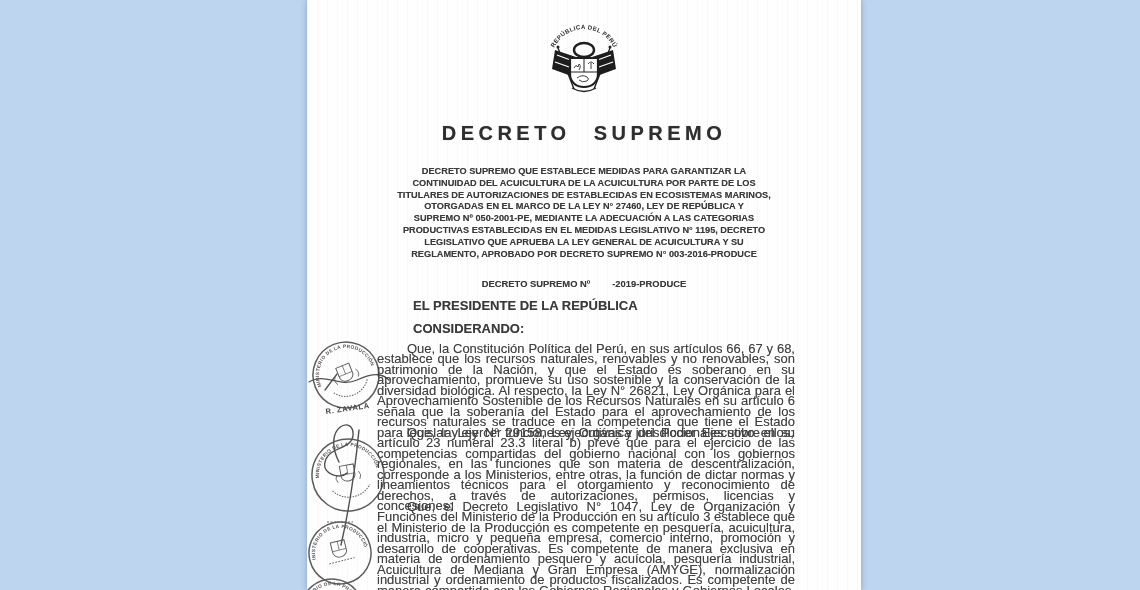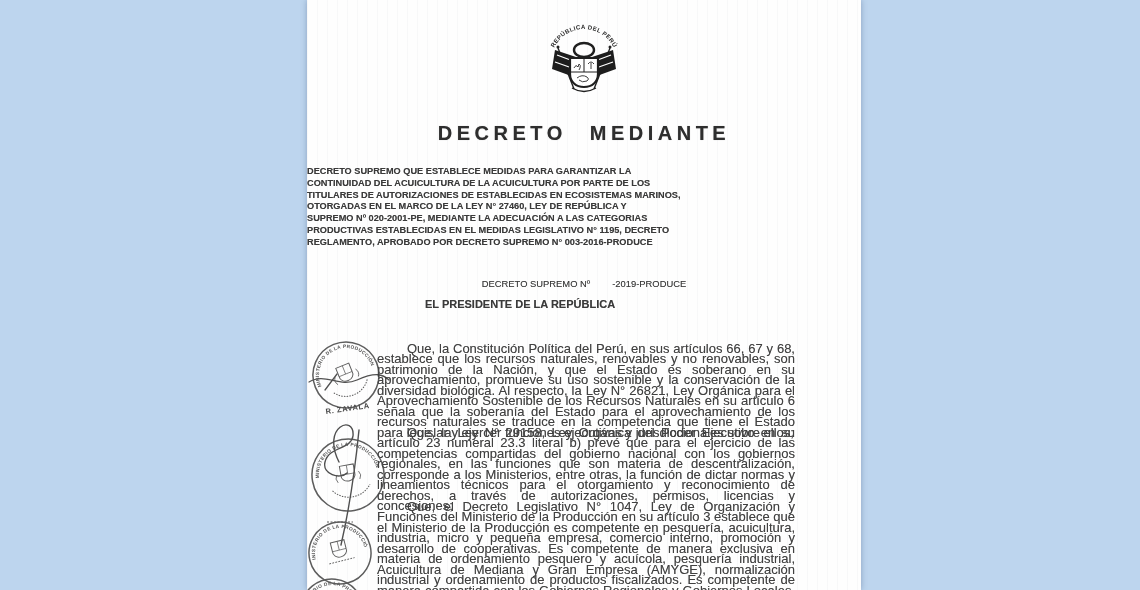--- a/index.html
+++ b/index.html
@@ -39,45 +39,46 @@
     letter-spacing: 4.5px;
     word-spacing: 13px;
     color: #2e2e2e;
     text-shadow: 0 0 0.7px rgba(60,60,60,0.55);
   }
 
   .subject {
     position: absolute;
     top: 166px; left: 0;
     width: 100%;
+    text-align: center;
     font-size: 9.2px;
     font-weight: bold;
     line-height: 11.8px;
     color: #3a3a3a;
     text-shadow: 0 0 0.6px rgba(70,70,70,0.5);
   }
   .subject span { display: block; white-space: nowrap; }
 
   .decree-line {
     position: absolute;
     top: 278px; left: 0;
     width: 100%;
     text-align: center;
     font-size: 9.4px;
-    font-weight: normal;
+    font-weight: bold;
     color: #3a3a3a;
     text-shadow: 0 0 0.6px rgba(70,70,70,0.5);
   }
   .decree-gap { display: inline-block; width: 22px; }
 
   .line-president, .line-considering {
     position: absolute;
-    left: 88px; width: 418px;
+    left: 76px; width: 418px;
     padding-left: 30px;
-    font-size: 11px;
+    font-size: 13px;
     font-weight: bold;
     color: #3a3a3a;
     text-shadow: 0 0 0.6px rgba(70,70,70,0.5);
   }
   .line-president { top: 298px; }
   .line-considering { top: 321px; }
 
   .para {
     position: absolute;
     left: 70px; width: 418px;
@@ -147,38 +148,40 @@
     <path d="M25,37 L53,37 L53,53 C53,61 47,66 39,66 C31,66 25,61 25,53 Z" fill="#ffffff" stroke="#1f1f1f" stroke-width="2.2"></path>
     <path d="M39,37 V51 M25,51 H53" stroke="#1f1f1f" stroke-width="1"></path>
 
     <path d="M29,47 q2,-4 4,-1 l1,-3 q2,1 1,4 l-1,2" fill="none" stroke="#2a2a2a" stroke-width="0.9"></path>
     <path d="M46,42 v6 M43,43 q3,-4 6,0" fill="none" stroke="#2a2a2a" stroke-width="0.9"></path>
     <path d="M32,57 q5,-4 10,-1 q3,2 0,4 q-5,2 -8,-1" fill="none" stroke="#2a2a2a" stroke-width="0.9"></path>
 
     <path d="M27,67 q12,7 24,0" fill="none" stroke="#1f1f1f" stroke-width="1.3"></path>
   </svg>
 
-  <div class="doc-title">DECRETO MEDIANTE</div>
+  <div class="doc-title">DECRETO SUPREMO</div>
 
   <div class="subject">
     <span>DECRETO SUPREMO QUE ESTABLECE MEDIDAS PARA GARANTIZAR LA</span>
     <span>CONTINUIDAD DEL ACUICULTURA DE LA ACUICULTURA POR PARTE DE LOS</span>
     <span>TITULARES DE AUTORIZACIONES DE ESTABLECIDAS EN ECOSISTEMAS MARINOS,</span>
     <span>OTORGADAS EN EL MARCO DE LA LEY N° 27460, LEY DE REPÚBLICA Y</span>
-    <span>SUPREMO Nº 020-2001-PE, MEDIANTE LA ADECUACIÓN A LAS CATEGORIAS</span>
+    <span>SUPREMO Nº 050-2001-PE, MEDIANTE LA ADECUACIÓN A LAS CATEGORIAS</span>
     <span>PRODUCTIVAS ESTABLECIDAS EN EL MEDIDAS LEGISLATIVO N° 1195, DECRETO</span>
+    <span>LEGISLATIVO QUE APRUEBA LA LEY GENERAL DE ACUICULTURA Y SU</span>
     <span>REGLAMENTO, APROBADO POR DECRETO SUPREMO N° 003-2016-PRODUCE</span>
   </div>
 
   <div class="decree-line">
     <span>DECRETO SUPREMO Nº</span><span class="decree-gap"></span><span>-2019-PRODUCE</span>
   </div>
 
   <div class="line-president">EL PRESIDENTE DE LA REPÚBLICA</div>
 
+  <div class="line-considering">CONSIDERANDO:</div>
 
   <p class="para para-1">Que, la Constitución Política del Perú, en sus artículos 66, 67 y 68, establece que los recursos naturales, renovables y no renovables, son patrimonio de la Nación, y que el Estado es soberano en su aprovechamiento, promueve su uso sostenible y la conservación de la diversidad biológica. Al respecto, la Ley N° 26821, Ley Orgánica para el Aprovechamiento Sostenible de los Recursos Naturales en su artículo 6 señala que la soberanía del Estado para el aprovechamiento de los recursos naturales se traduce en la competencia que tiene el Estado para legislar y ejercer funciones ejecutivas y jurisdiccionales sobre ellos;</p>
   <p class="para para-2">Que, la Ley N° 29158, Ley Orgánica del Poder Ejecutivo en su artículo 23 numeral 23.3 literal b) prevé que para el ejercicio de las competencias compartidas del gobierno nacional con los gobiernos regionales, en las funciones que son materia de descentralización, corresponde a los Ministerios, entre otras, la función de dictar normas y lineamientos técnicos para el otorgamiento y reconocimiento de derechos, a través de autorizaciones, permisos, licencias y concesiones;</p>
   <p class="para para-3">Que, el Decreto Legislativo N° 1047, Ley de Organización y Funciones del Ministerio de la Producción en su artículo 3 establece que el Ministerio de la Producción es competente en pesquería, acuicultura, industria, micro y pequeña empresa, comercio interno, promoción y desarrollo de cooperativas. Es competente de manera exclusiva en materia de ordenamiento pesquero y acuícola, pesquería industrial, Acuicultura de Mediana y Gran Empresa (AMYGE), normalización industrial y ordenamiento de productos fiscalizados. Es competente de manera compartida con los Gobiernos Regionales y Gobiernos Locales, según corresponda, en materia de pesquería artesanal, Acuicultura de Micro y Pequeña Empresa (AMYPE) y Acuicultura de</p>
 
   <svg class="stamps-overlay" width="112" height="260" viewBox="0 0 112 260">
     <defs>
       <path id="ring1" d="M24,45 A27,27 0 1 1 78,45"></path>
       <path id="ring2" d="M24,145 A29,29 0 1 1 82,145"></path>
       <path id="ring3" d="M20,223 A25,25 0 1 1 70,223"></path>

